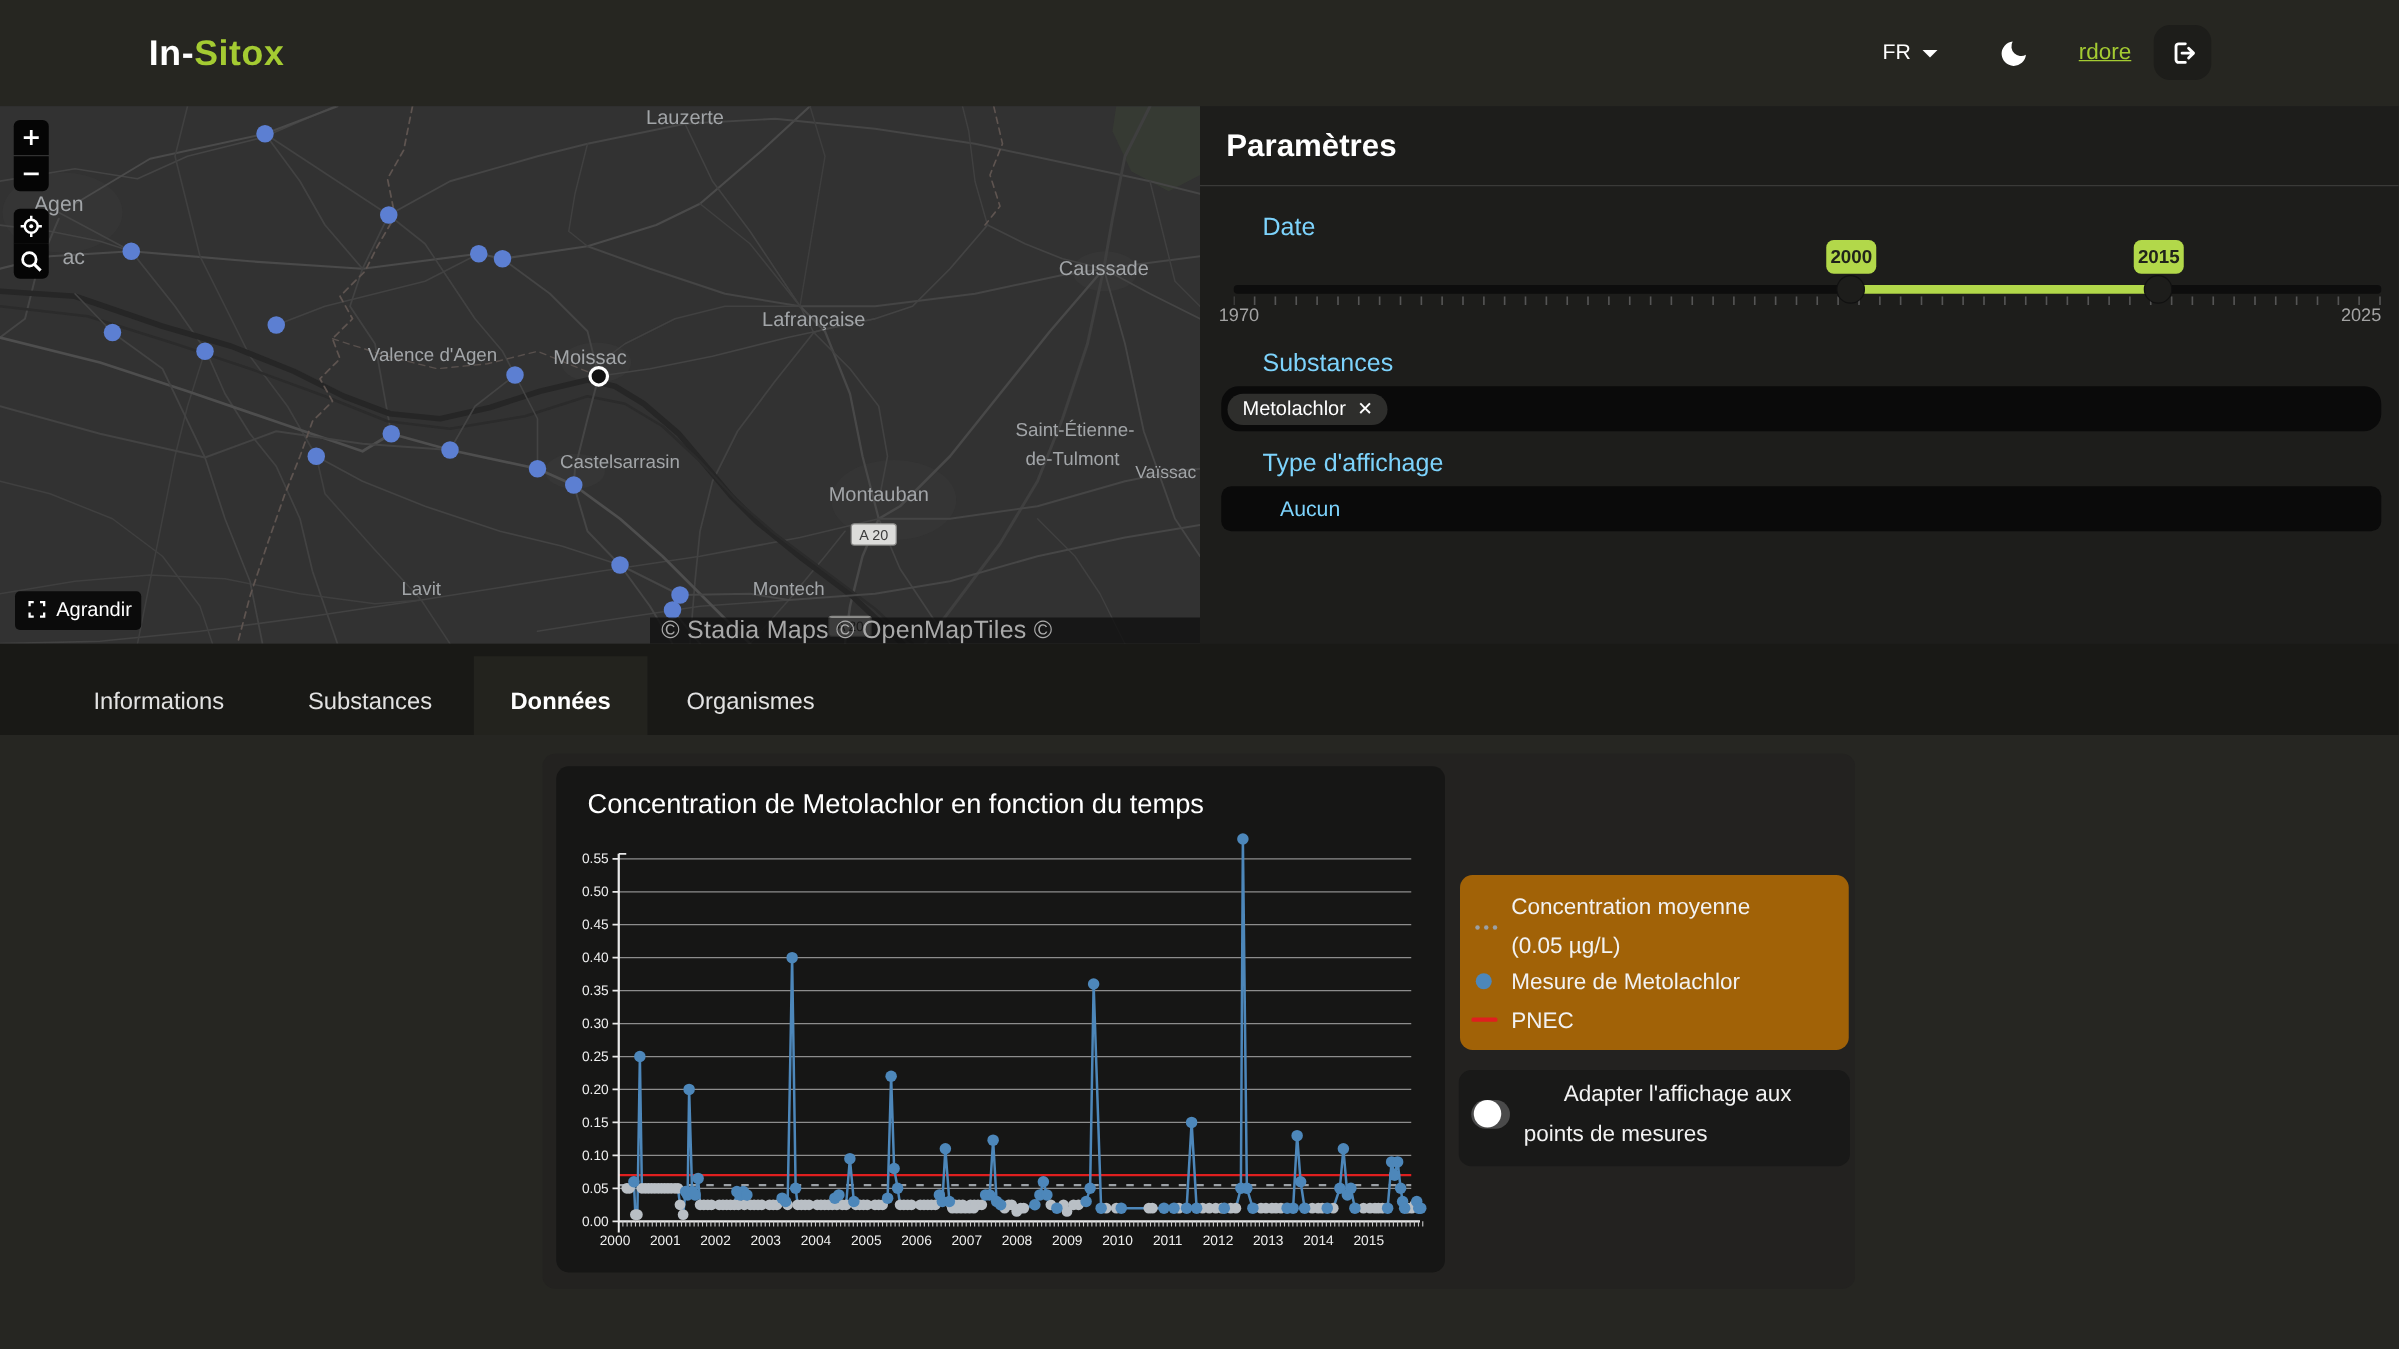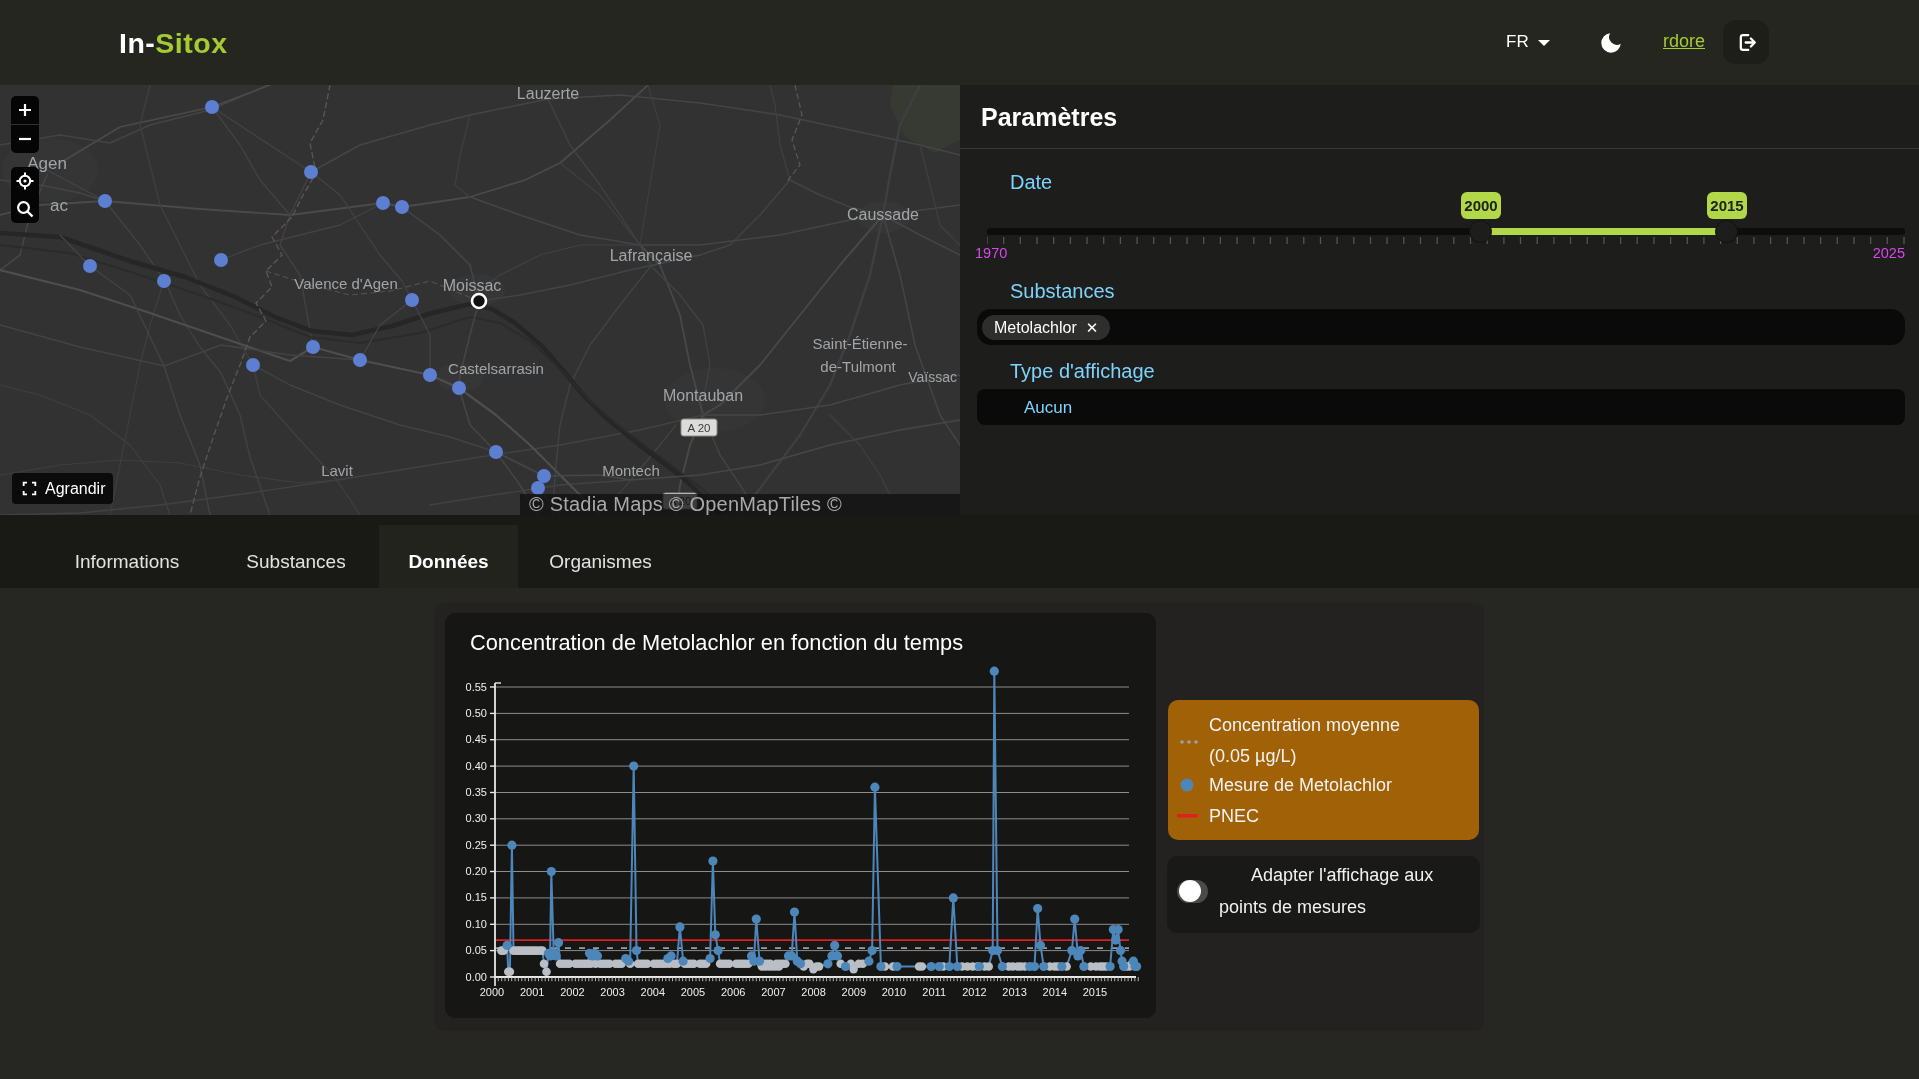--- a/index.html
+++ b/index.html
@@ -19,21 +19,21 @@
 .attrib { position:absolute; left:520px; right:0; bottom:0; height:21px; line-height:21px; background:rgba(15,15,15,0.78); color:#a9a9a9; font-size:20px; padding-left:9px; letter-spacing:0.2px; }
 .agrandir { position:absolute; left:12px; bottom:11px; width:101px; height:31px; background:#0b0b0b; border-radius:4px; color:#fff; font-size:16px; line-height:31px; }
 .panel { position:absolute; left:960px; top:0; width:959px; height:430px; background:#1d1d1b; }
 .panel h1 { position:absolute; left:21px; top:18px; font-size:25px; font-weight:bold; color:#fff; }
 .panel hr { position:absolute; left:0; top:63px; width:959px; border:none; border-top:1px solid #3a3a38; }
 .plabel { position:absolute; font-size:20px; color:#7dd3fc; left:18px;margin-left:32px; }
 .track { position:absolute; left:27px; top:143px; width:918px; height:7px; background:#0d0d0d; border-radius:3px; }
 .trackfill { position:absolute; left:521px; top:143px; width:246px; height:7px; background:#b2d84a; }
 .handle { position:absolute; top:135px; width:23px; height:23px; border-radius:50%; background:#1d1d1b; border:1.5px solid #111; }
 .badge { position:absolute; top:107px; width:40px; height:27px; background:#b2d84a; border-radius:6px; color:#20231a; font-size:15px; font-weight:bold; text-align:center; line-height:27px; }
-.sliderlbl { position:absolute; top:160px; font-size:14.5px; color:#d946ef; }
+.sliderlbl { position:absolute; top:160px; font-size:14.5px; color:#a3a3a3; }
 .ticks { position:absolute; left:27px; top:152px; width:918px; height:8px; }
 .input { position:absolute; left:17px; width:928px; height:36px; background:#0a0a0a; }
 .pill { position:absolute; left:22px; top:230px; height:25px; background:#2e2e2c; border-radius:13px; color:#fff; font-size:16px; line-height:25px; padding:0 12px; }
 .pill .x { margin-left:9px; font-size:15px; }
 .tabs { position:relative; width:1919px; height:73px; background:#191916; }
 .tab { position:absolute; top:0; height:73px; line-height:73px; font-size:19px; color:#e2e2e2; text-align:center;margin-top:10px; }
 .tab.active { background:#23231e; color:#fff; font-weight:bold; border-bottom:3px solid #a3c92f; }
 .content { position:relative; width:1919px; height:491px; background:#262622; }
 .card { position:absolute; left:434px; top:15px; width:1050px; height:428px; background:#232220; border-radius:10px; }
 .chartbox { position:absolute; left:11px; top:10px; width:711px; height:405px; background:#161615; border-radius:10px; }

